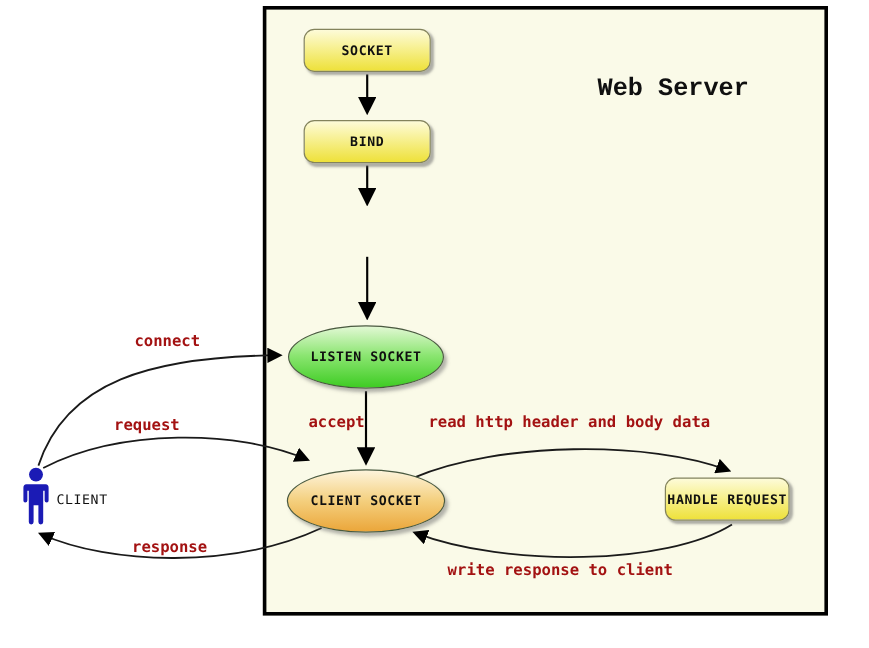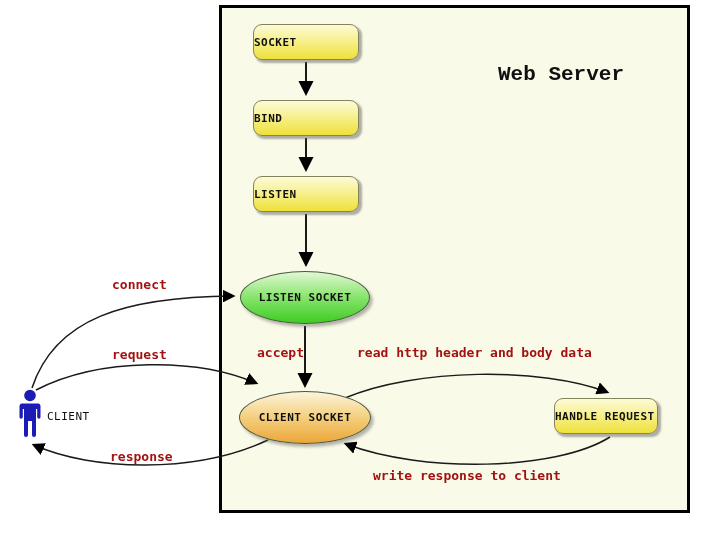--- a/index.html
+++ b/index.html
@@ -32,21 +32,21 @@
     z-index: 4;
   }
   .process {
     position: absolute;
     width: 106px; height: 36px;
     box-sizing: border-box;
     border: 1px solid #83835c;
     border-radius: 9px;
     background: linear-gradient(#fdfbd8 0%, #f7f090 45%, #eee13a 100%);
     box-shadow: 2.5px 2.5px 2px rgba(110,110,110,0.55);
-    display: flex; align-items: center; justify-content: flex-start;
+    display: flex; align-items: center; justify-content: center;
     z-index: 2;
   }
   .ellipse {
     position: absolute;
     box-sizing: border-box;
     border: 1.4px solid #4a5a40;
     border-radius: 50%;
     display: flex; align-items: center; justify-content: center;
     box-shadow: 2.5px 3px 3px rgba(110,110,110,0.5);
     z-index: 2;
@@ -75,21 +75,21 @@
     position: absolute;
     font-family: "DejaVu Sans Mono", monospace;
     font-weight: bold;
     font-size: 13px;
     color: #a31212;
     white-space: nowrap;
     z-index: 4;
     text-align: right;
   }
   #edge-label-connect  { left: 112px; top: 277px; }
-  #edge-label-request  { left: 112px; top: 347px; }
+  #edge-label-request  { left: 95px; top: 347px; }
   #edge-label-response { left: 110px; top: 449px; }
   #edge-label-accept   { left: 257px; top: 345px; }
   #edge-label-read     { left: 357px; top: 345px; }
   #edge-label-write    { left: 373px; top: 468px; }
   .client-label {
     position: absolute;
     left: 47px; top: 410px;
     font-family: "DejaVu Sans Mono", monospace;
     font-weight: normal;
     font-size: 11px;
@@ -141,23 +141,20 @@
 
     <path d="M610,437 C556,471 422,473 346,444" stroke="#1a1a1a" stroke-width="1.5" fill="none" marker-end="url(#arrow)"></path>
   </svg>
 
   <div class="process" id="node-socket">
     <span class="node-label">SOCKET</span>
   </div>
   <div class="process" id="node-bind">
     <span class="node-label">BIND</span>
   </div>
-  <div class="process" id="node-listen">
-    <span class="node-label">LISTEN</span>
-  </div>
   <div class="ellipse" id="node-client-socket">
     <span class="node-label">CLIENT SOCKET</span>
   </div>
   <div class="ellipse" id="node-listen-socket">
     <span class="node-label">LISTEN SOCKET</span>
   </div>
   <div class="process" id="node-handle-request">
     <span class="node-label">HANDLE REQUEST</span>
   </div>
 

